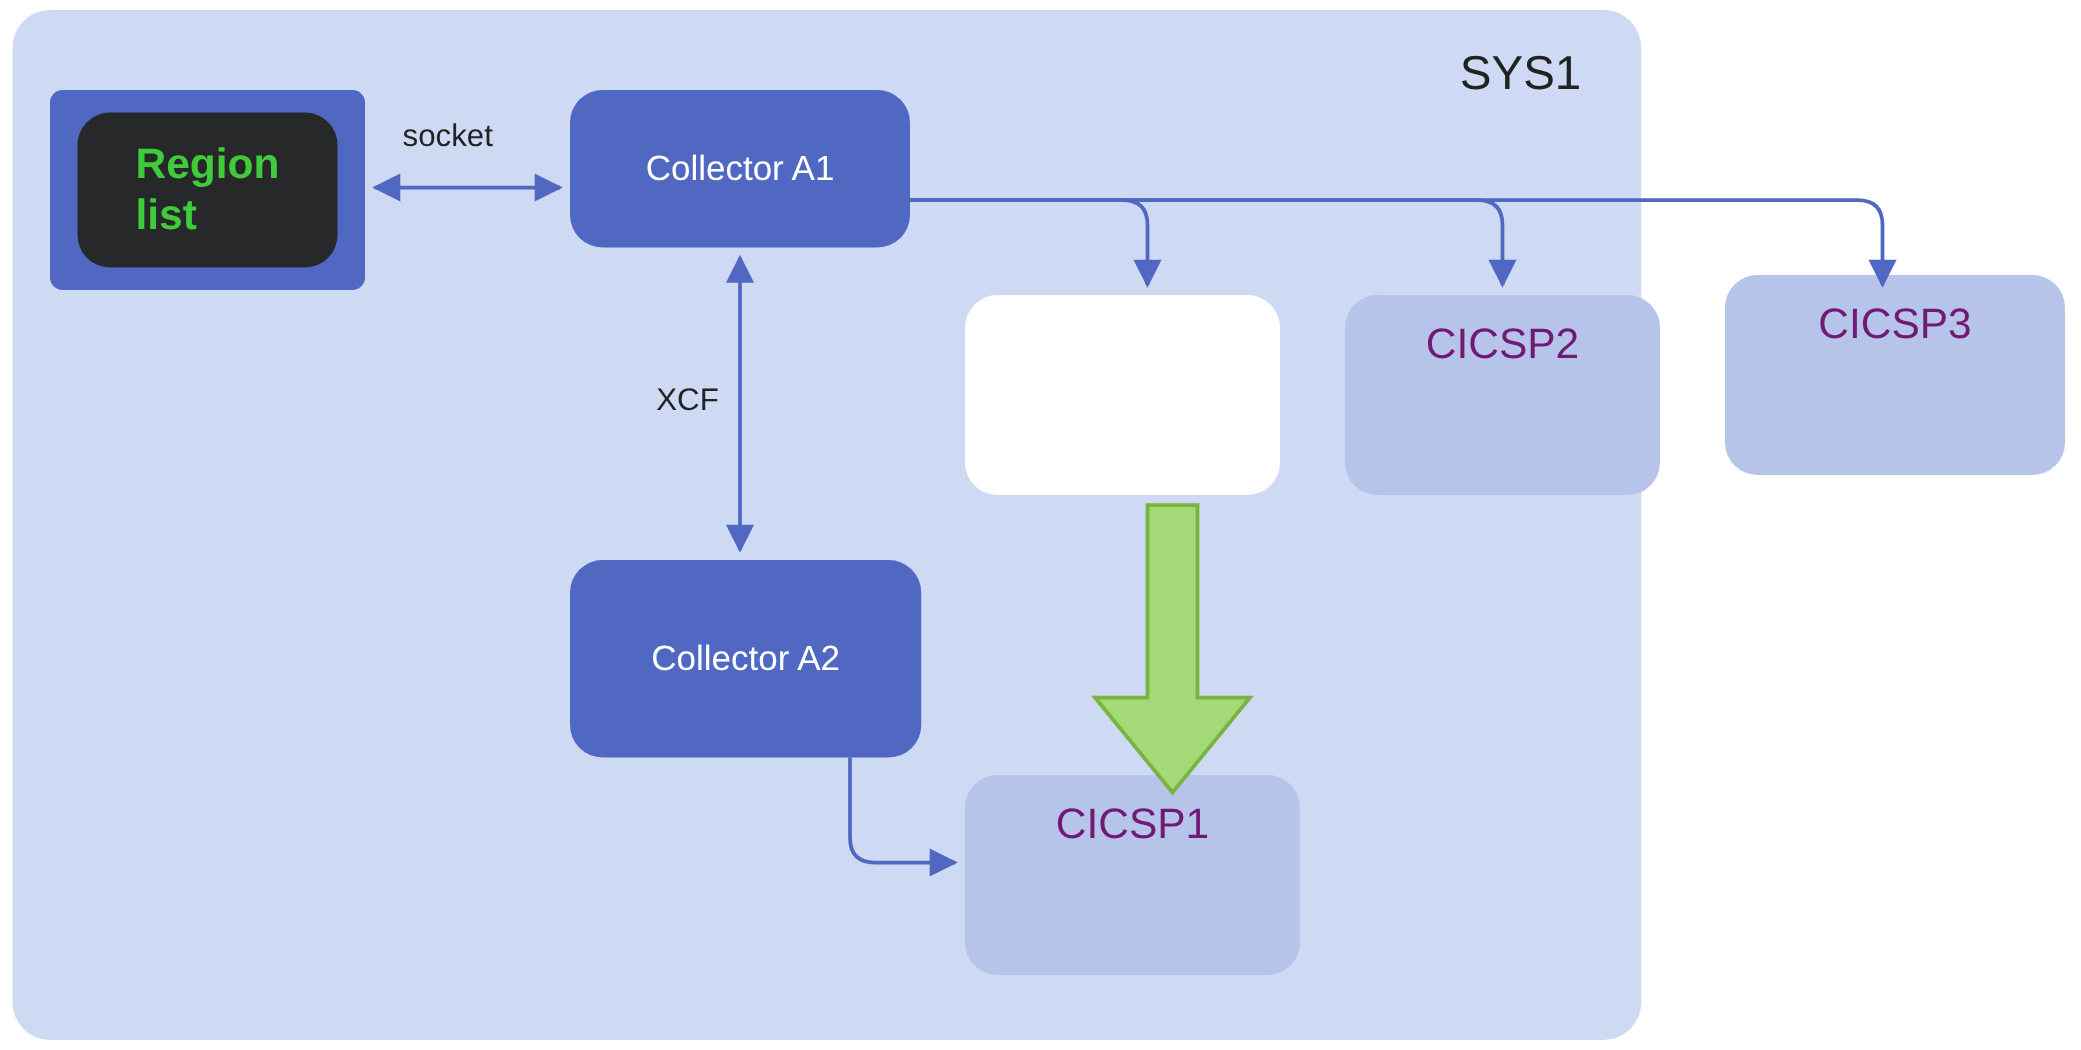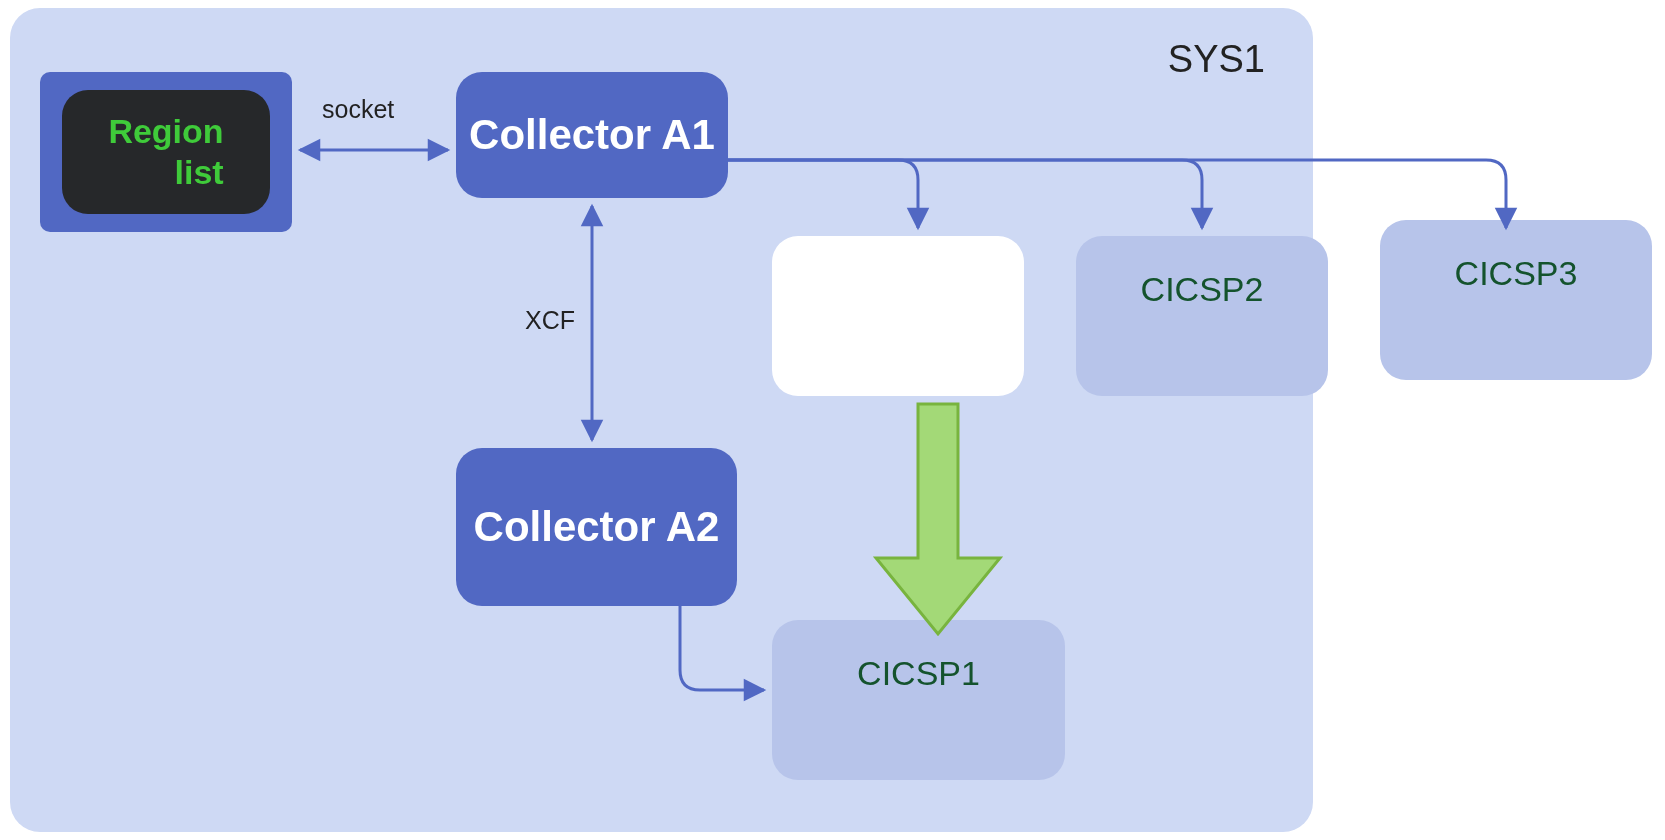--- a/index.html
+++ b/index.html
@@ -1,23 +1,23 @@
 <!DOCTYPE html>
 <html><head>
 <meta charset="utf-8">
 <style>
   html,body{margin:0;padding:0;width:1665px;height:840px;font-family:Helvetica,Arial,sans-serif;background:#fff}
   .canvas{position:relative;width:1665px;height:840px}
   .panel{position:absolute;left:10px;top:8px;width:1303px;height:824px;background:#ced9f4;border-radius:30px}
   .sys-label{position:absolute;right:48px;top:30px;font-size:38px;color:#222}
-  .node{position:absolute;border-radius:26px;display:flex;align-items:center;justify-content:center;text-align:right;box-sizing:border-box}
+  .node{position:absolute;border-radius:26px;display:flex;align-items:center;justify-content:center;text-align:left;box-sizing:border-box}
   .region-border{background:#5168c3}
   .region-core{background:#26282a;color:#3fcb3a;font-weight:700;font-size:34px;line-height:1.2}
-  .collector{background:#5168c3;color:#fff;font-weight:700;font-size:42px}
-  .cics{background:#b7c4ea;color:#14532d;font-size:34px;justify-content:center;align-items:flex-start;padding-top:34px}
+  .collector{background:#5168c3;color:#fff;font-weight:400;font-size:28px}
+  .cics{background:#b7c4ea;color:#701a75;font-size:34px;justify-content:center;align-items:flex-start;padding-top:20px}
   .blank{background:#fff}
   .label{position:absolute;font-size:25px;color:#222}
   svg.wires{position:absolute;left:0;top:0;width:1665px;height:840px;pointer-events:none}
 </style>
 </head>
 <body>
 
 <div class="canvas">
   <div class="panel">
     <div class="sys-label">SYS1</div>
@@ -30,21 +30,21 @@
   <div class="node collector" style="left:456px;top:72px;width:272px;height:126px">Collector A1</div>
 
   <div class="node collector" style="left:456px;top:448px;width:281px;height:158px">Collector A2</div>
 
   <div class="node blank" style="left:772px;top:236px;width:252px;height:160px"></div>
 
   <div class="node cics" style="left:1076px;top:236px;width:252px;height:160px">CICSP2</div>
 
   <div class="node cics" style="left:1380px;top:220px;width:272px;height:160px">CICSP3</div>
 
-  <div class="node cics" style="left:772px;top:620px;width:293px;height:160px">CICSP1</div>
+  <div class="node cics" style="left:772px;top:620px;width:268px;height:160px">CICSP1</div>
 
   <div class="label" style="left:322px;top:95px">socket</div>
   <div class="label" style="left:525px;top:306px">XCF</div>
 
   <svg class="wires">
     <defs>
       <marker id="ah" viewBox="0 0 12 12" refX="10" refY="6" markerWidth="9" markerHeight="9" orient="auto-start-reverse">
         <path d="M1 1 L11 6 L1 11 Z" fill="#5168c3"></path>
       </marker>
     </defs>

